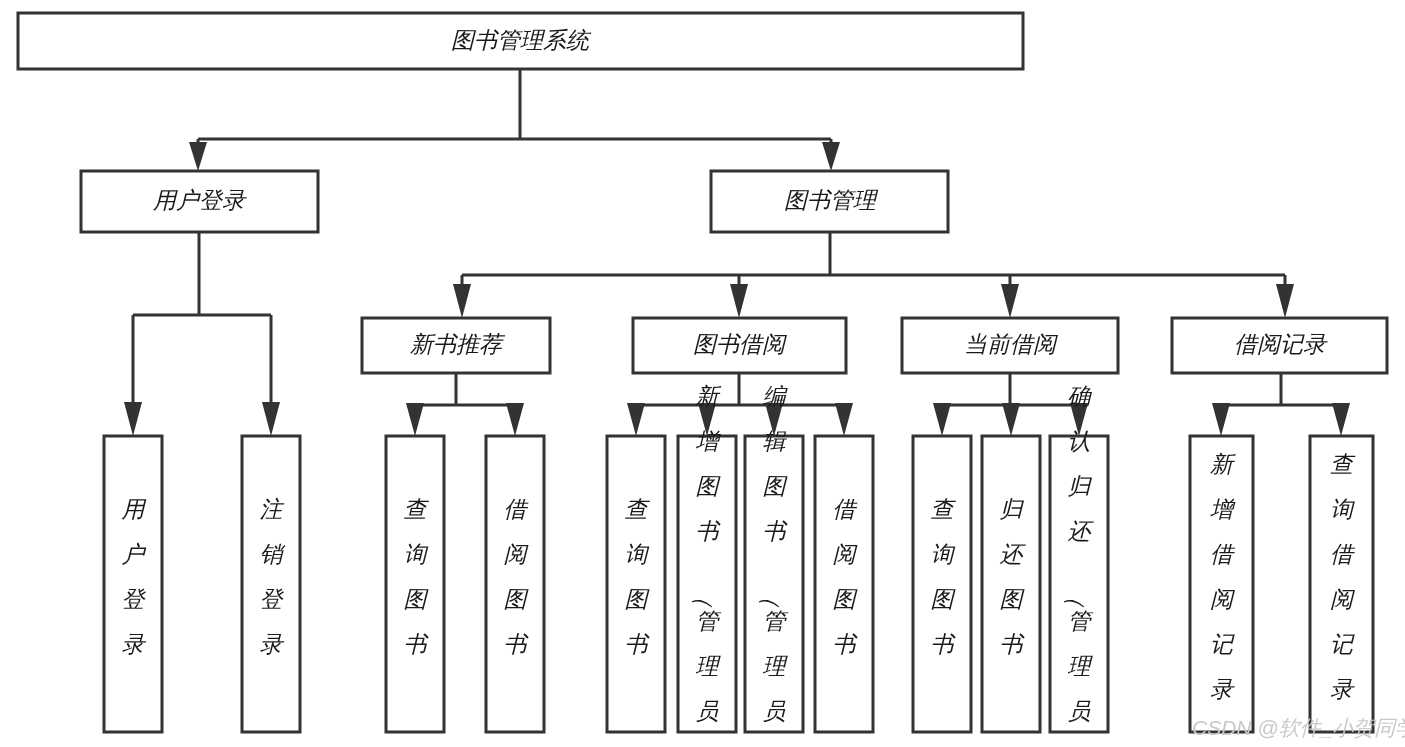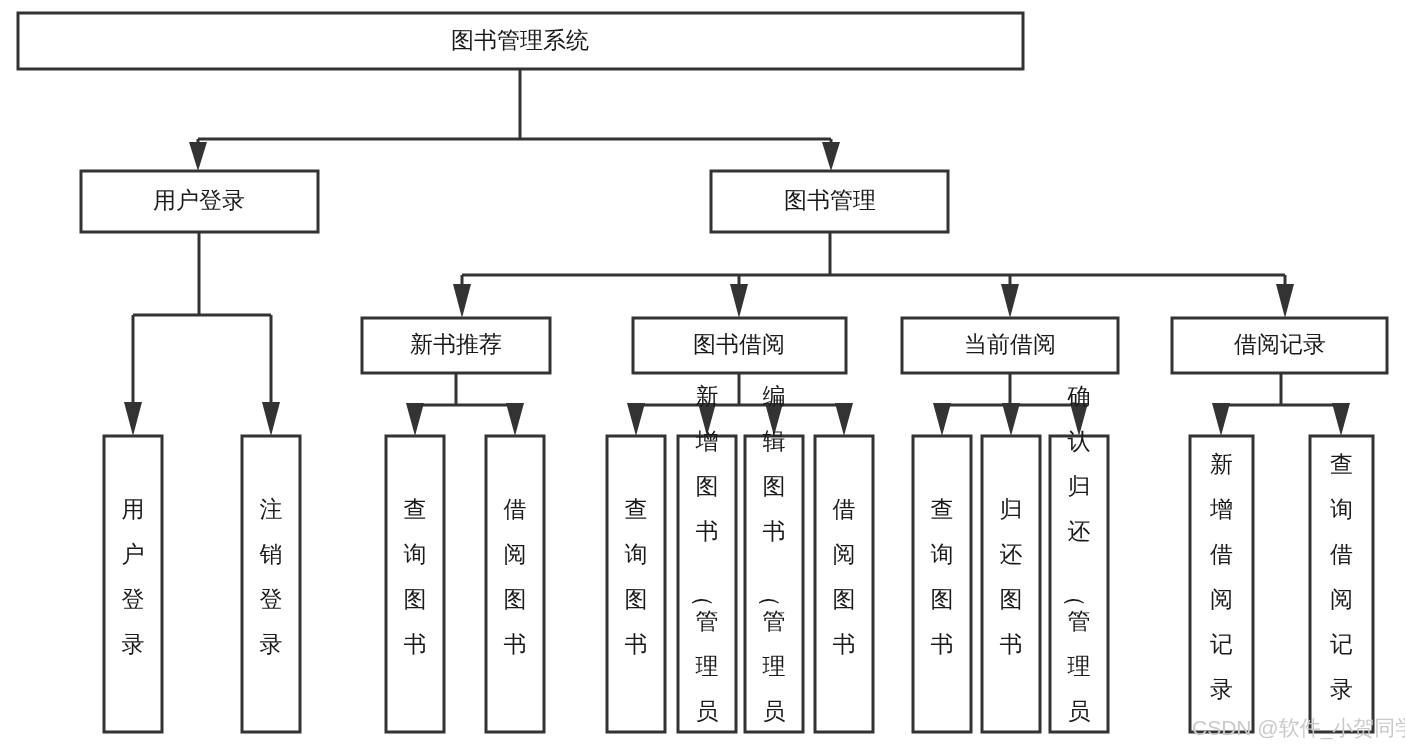--- a/index.html
+++ b/index.html
@@ -9,20 +9,21 @@
   }
   body {
     font-family: "Liberation Sans", "DejaVu Sans", sans-serif;
   }
   #diagram-root {
     position: relative;
     width: 1405px;
     height: 747px;
     background: #ffffff;
     overflow: hidden;
+    font-style: italic;
   }
   svg.canvas {
     position: absolute;
     left: 0;
     top: 0;
     width: 1405px;
     height: 747px;
   }
   .node-box {
     fill: #ffffff;

